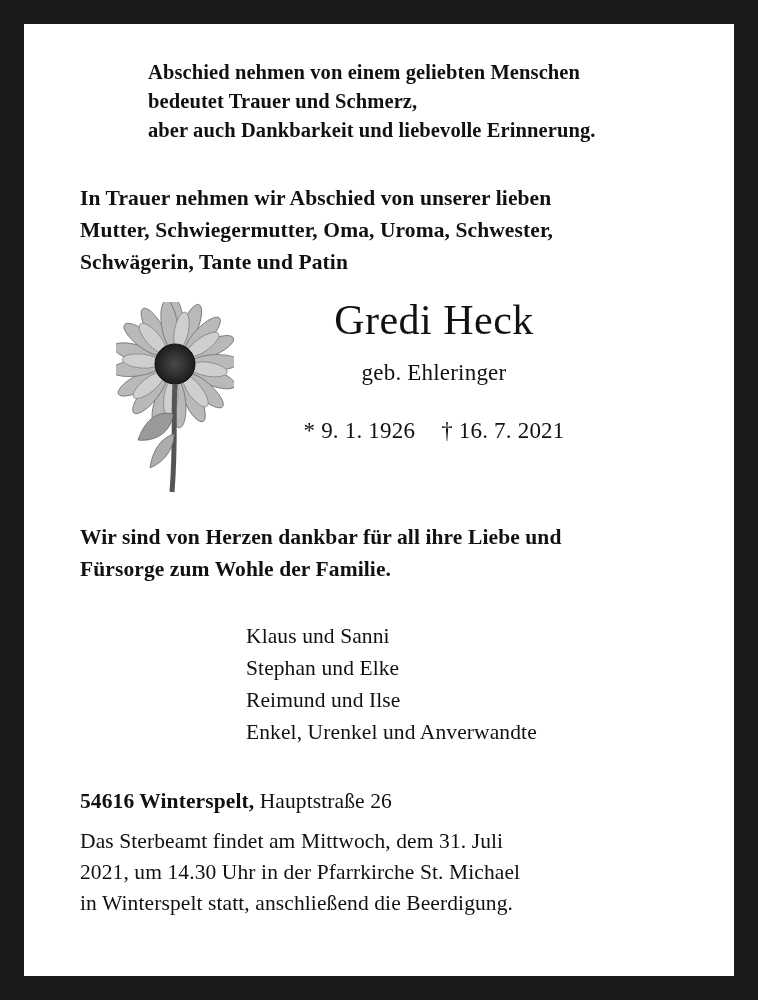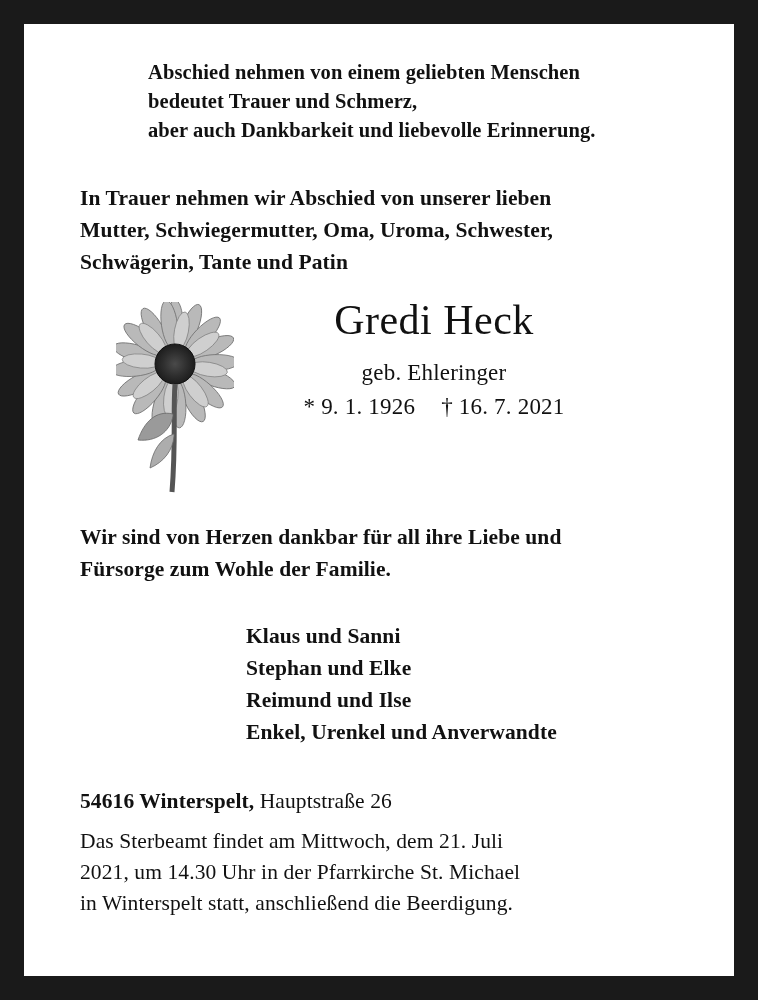--- a/index.html
+++ b/index.html
@@ -69,37 +69,37 @@
     line-height: 1.15;
     margin-top: 18px;
   }
   .maiden {
     font-size: 23px;
     margin-top: 16px;
     letter-spacing: 0.2px;
   }
   .dates {
     font-size: 23px;
-    margin-top: 8px;
+    margin-top: 32px;
     letter-spacing: 0.2px;
   }
   .dates .sep { display: inline-block; width: 26px; }
   .thanks {
     margin-top: 26px;
     font-size: 21.5px;
     line-height: 1.47;
     font-weight: 600;
     letter-spacing: 0.1px;
   }
   .survivors {
     margin-top: 36px;
     padding-left: 166px;
     font-size: 21.5px;
     line-height: 1.48;
-    font-weight: 700;
+    font-weight: 400;
     letter-spacing: 0.1px;
   }
   .address {
     margin-top: 40px;
     font-size: 21.5px;
     letter-spacing: 0.1px;
   }
   .address b { font-weight: 700; text-align: center; }
   .service {
     margin-top: 12px;
@@ -244,19 +244,19 @@
       <div>Stephan und Elke</div>
       <div>Reimund und Ilse</div>
       <div>Enkel, Urenkel und Anverwandte</div>
     </div>
 
     <div class="address">
       <b>54616 Winterspelt,</b><span> Hauptstraße 26</span>
     </div>
 
     <div class="service">
-      <div>Das Sterbeamt findet am Mittwoch, dem 21. Juli</div>
+      <div>Das Sterbeamt findet am Mittwoch, dem 31. Juli</div>
       <div>2021, um 14.30 Uhr in der Pfarrkirche St. Michael</div>
       <div>in Winterspelt statt, anschließend die Beerdigung.</div>
     </div>
 
   </div>
 </div>
 
 </body></html>

